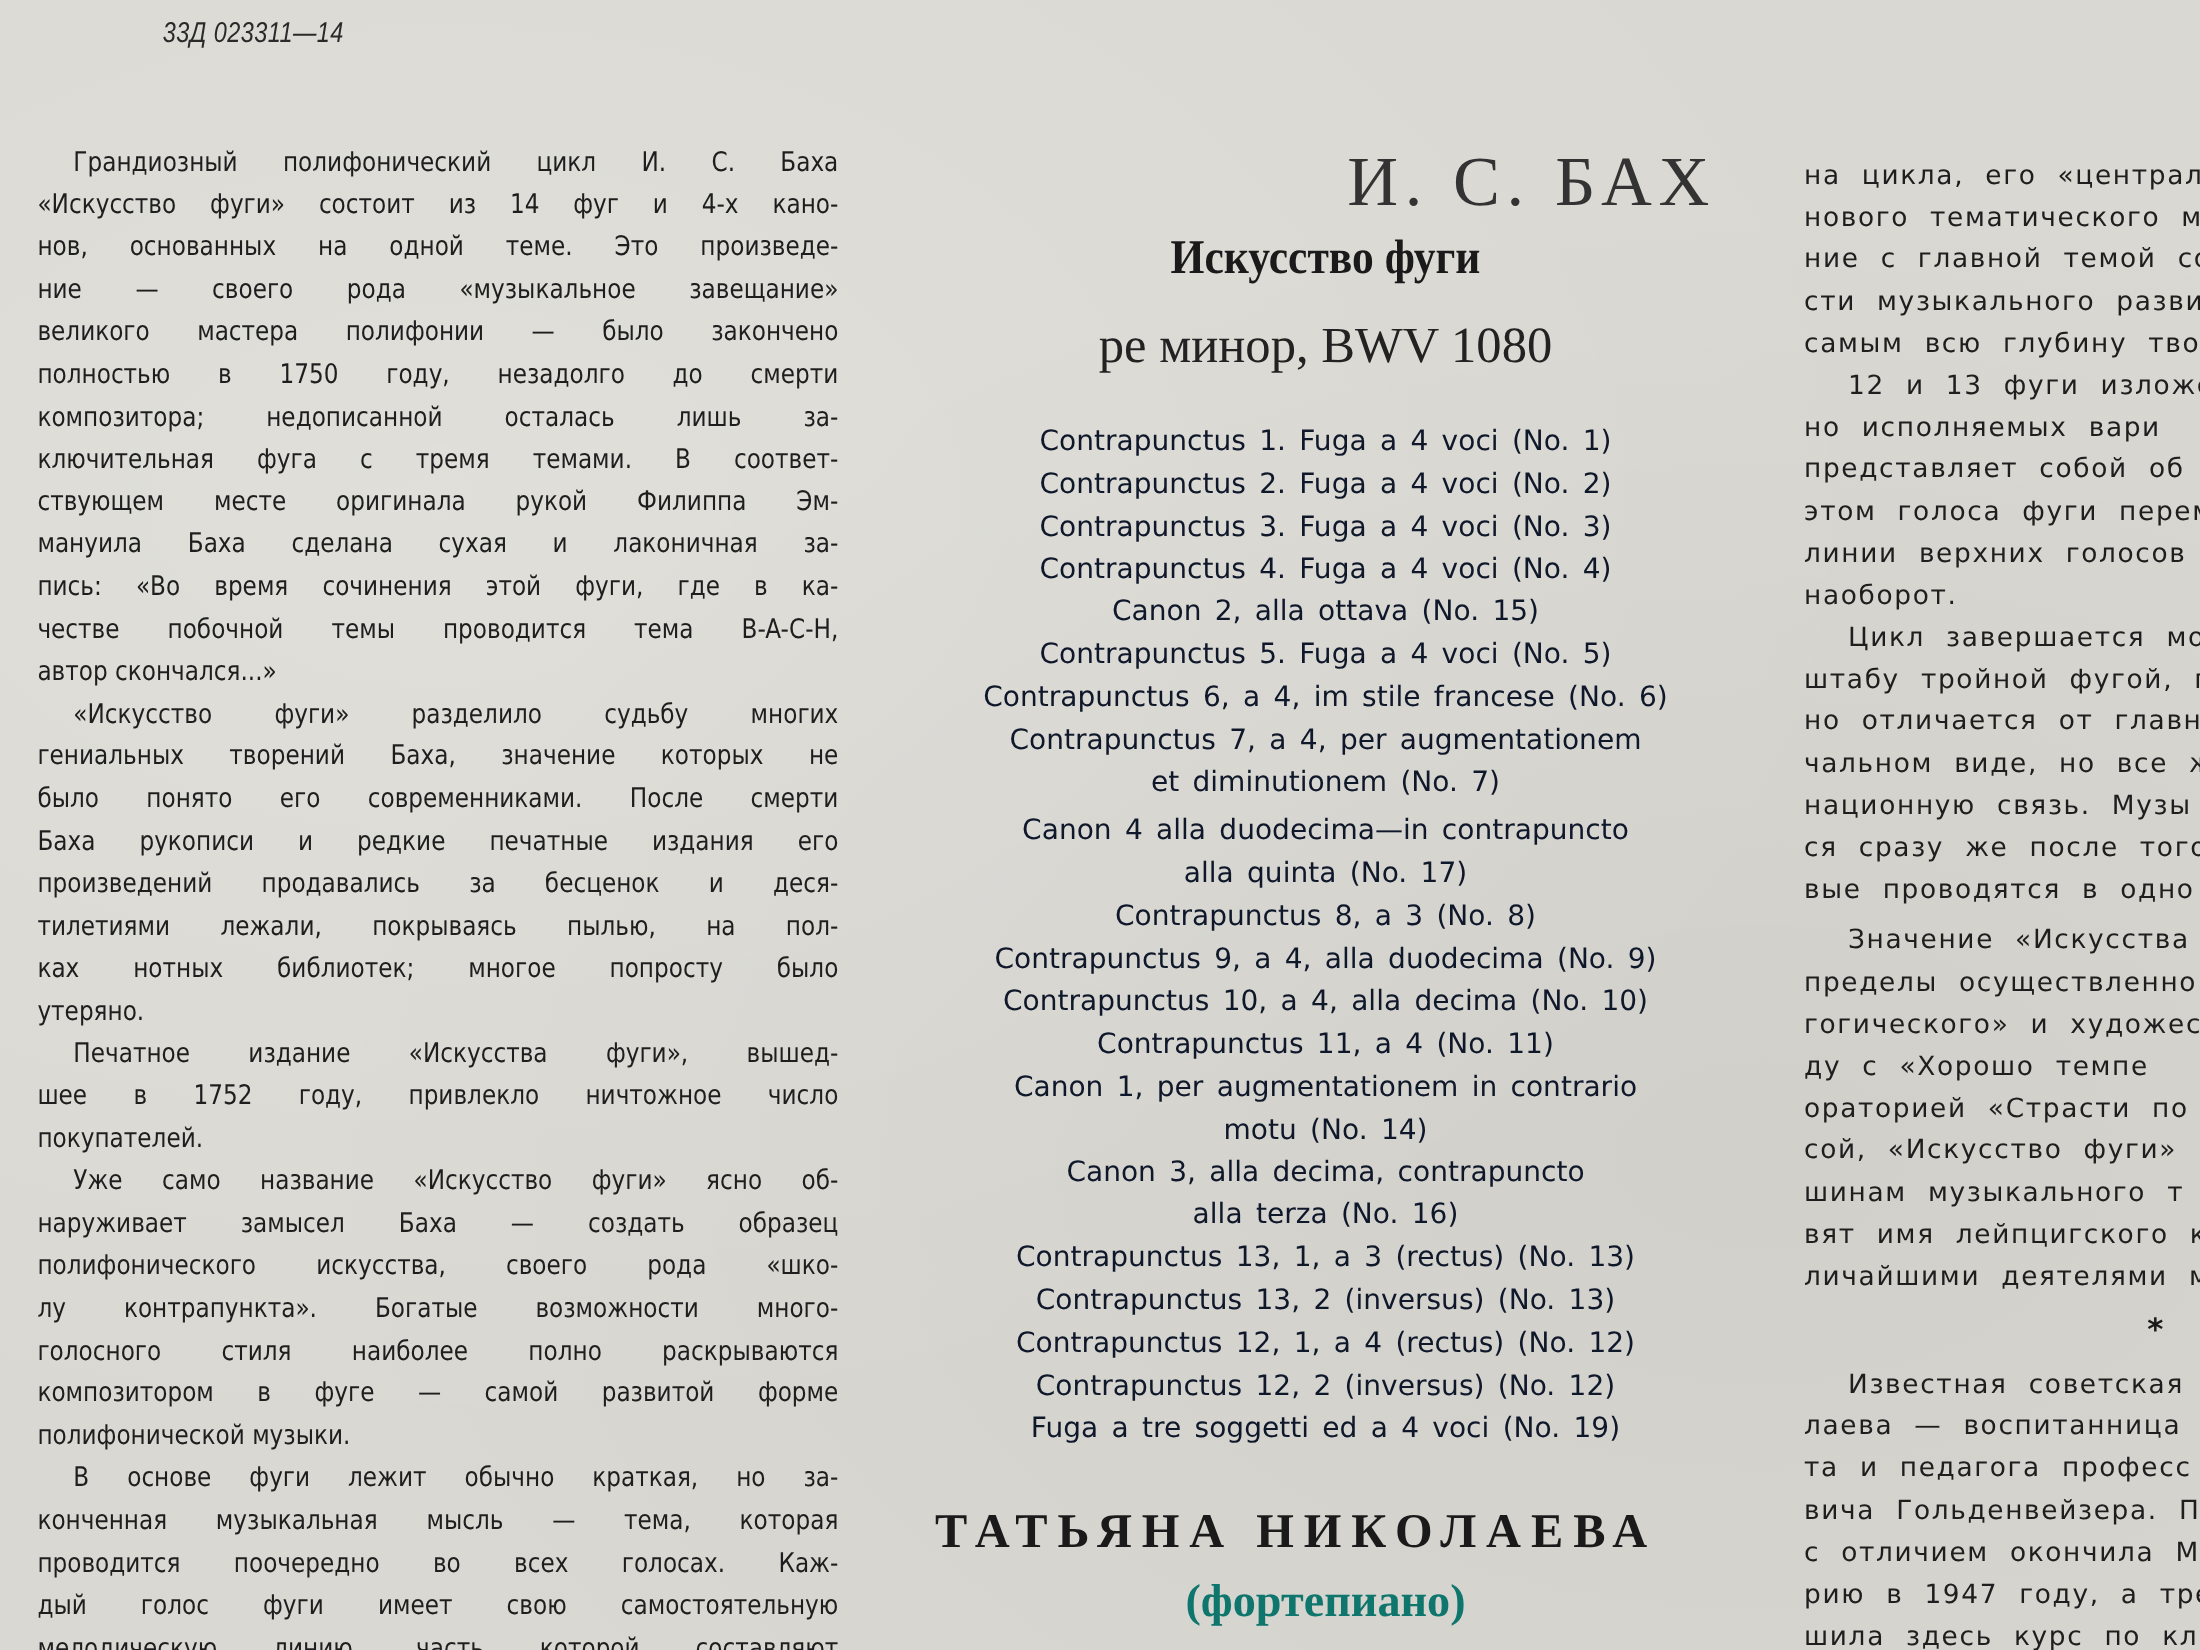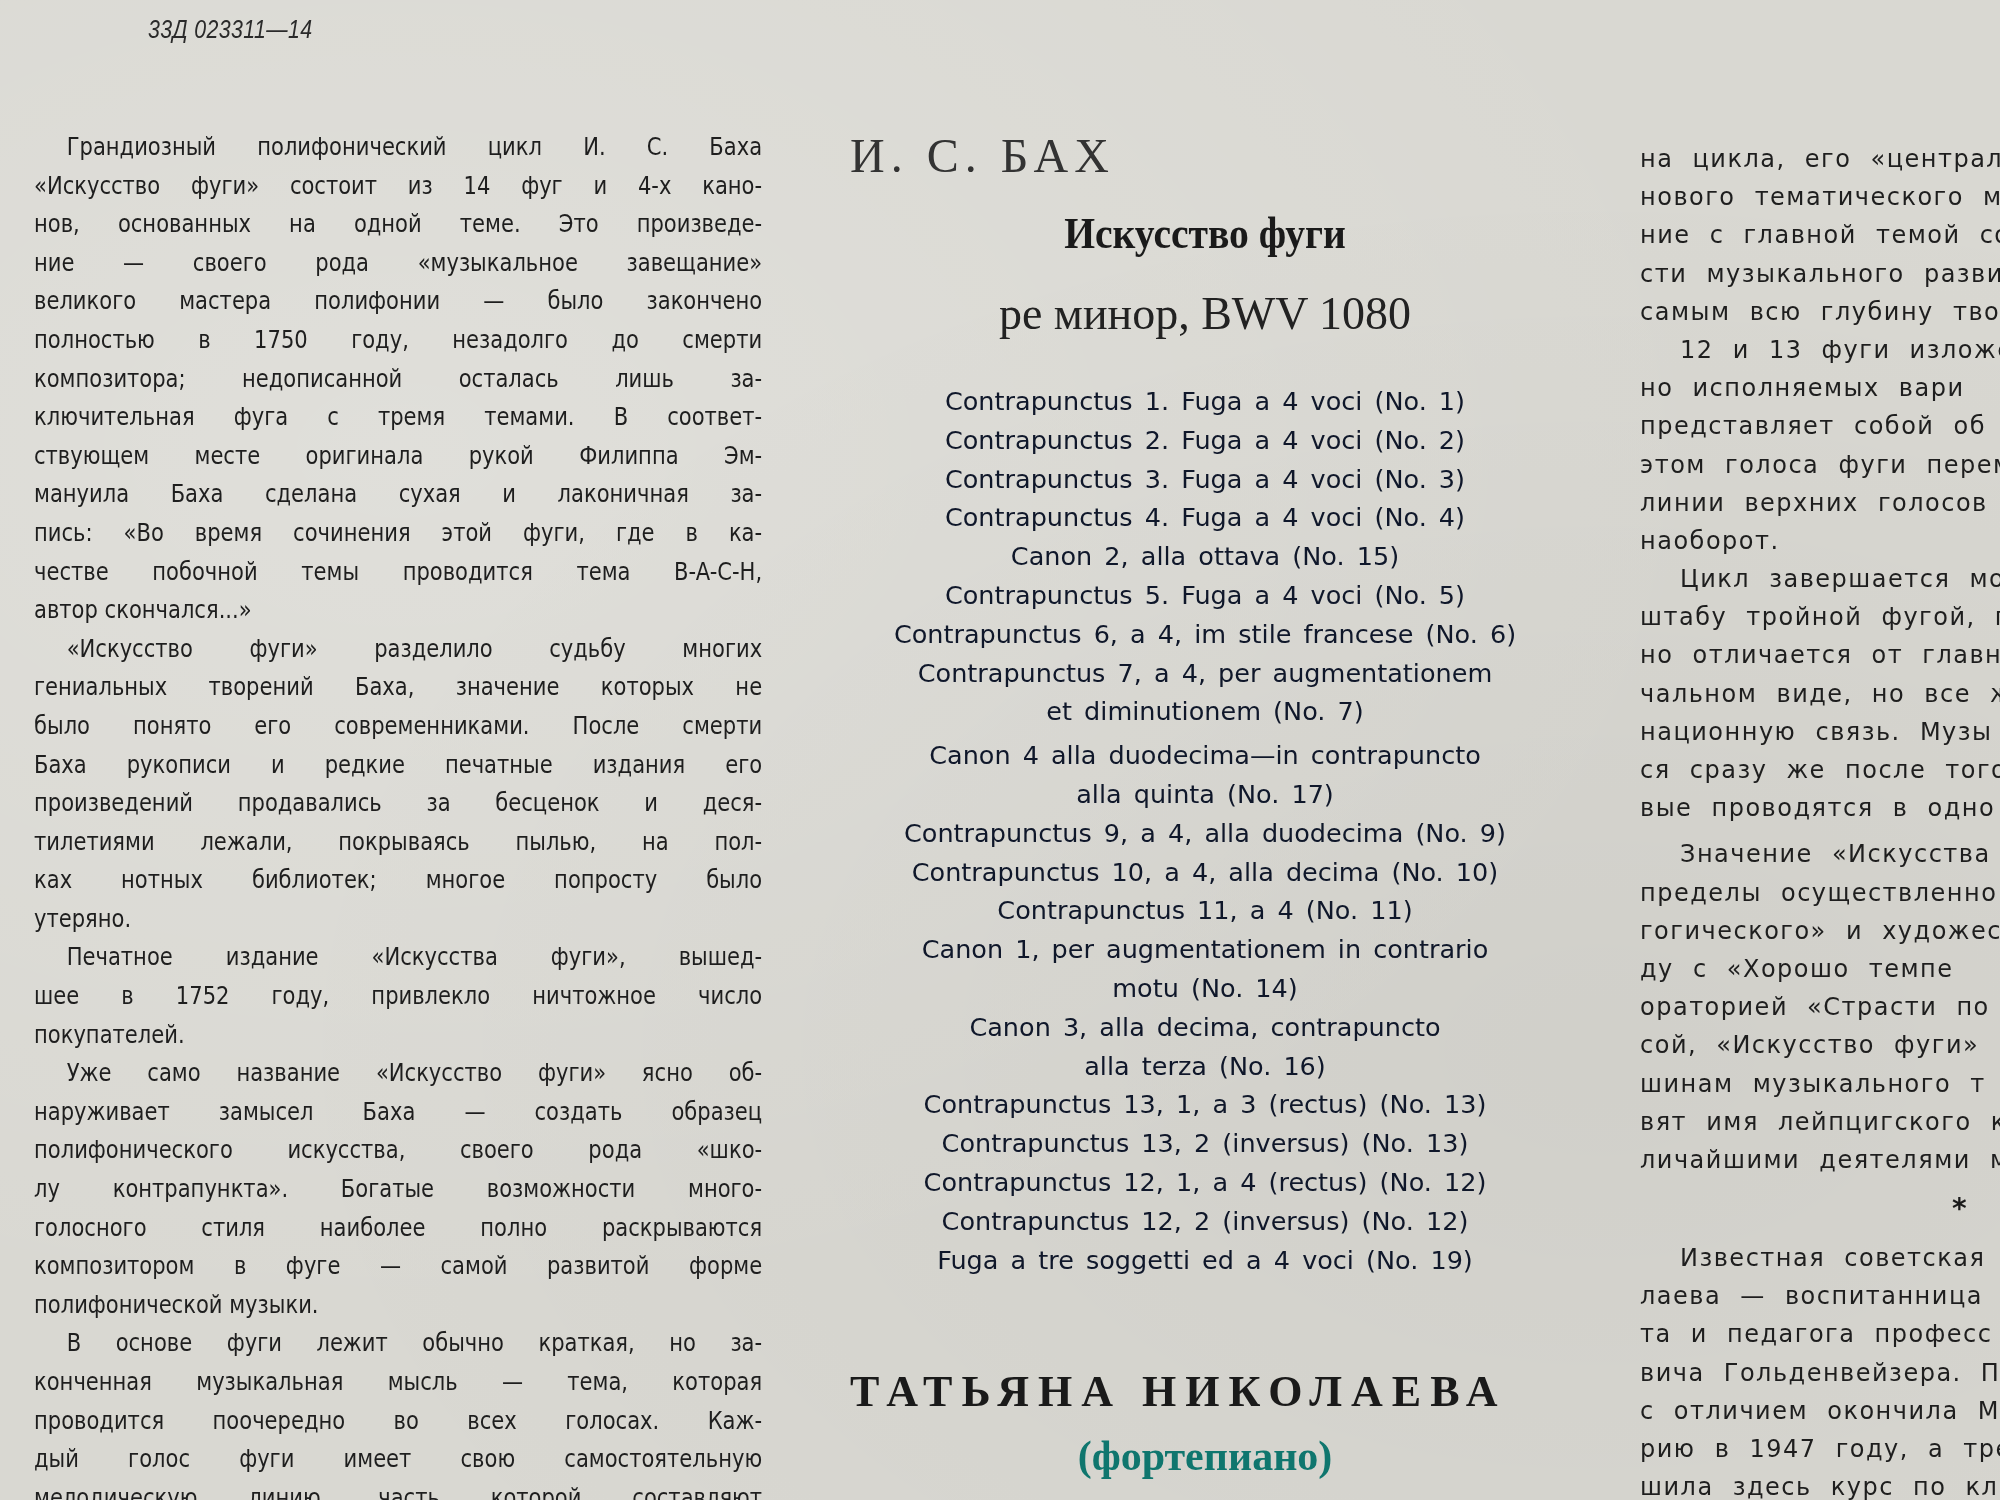--- a/index.html
+++ b/index.html
@@ -29,22 +29,22 @@
     text-align: justify; text-align-last: justify;
     transform: scaleX(0.86); transform-origin: left center; width: 116.3%;
     color: #1e1e1e;
   }
   .col-left .line.last { text-align-last: left; }
   .col-left .line.indent { padding-left: 38px; box-sizing: border-box; }
 
   
   .center { position: absolute; left: 850px; width: 710px; top: 0; }
   .center .t1 {
-    position: absolute; top: 128px; width: 100%; text-align: left;
-    font-family: "Liberation Serif", serif; font-size: 48px; letter-spacing: 6px; color: #333;
+    position: absolute; top: 128px; width: 100%; text-align: right;
+    font-family: "Liberation Serif", serif; font-size: 64px; letter-spacing: 6px; color: #333;
   }
   .center .t2 {
     position: absolute; top: 208px; width: 100%; text-align: center;
     font-family: "Liberation Serif", serif; font-weight: bold; font-size: 44px; color: #1a1a1a;
     transform: scaleX(0.9);
   }
   .center .t3 {
     position: absolute; top: 287px; width: 100%; text-align: center;
     font-family: "Liberation Serif", serif; font-size: 46px; color: #222;
   }
@@ -154,20 +154,23 @@
       </div>
       <div class="track">
         <span class="sub">Contrapunctus 7, a 4, per augmentationem</span>
         <span class="sub">et diminutionem (No. 7)</span>
       </div>
       <div class="track gap">
         <span class="sub">Canon 4 alla duodecima—in contrapuncto</span>
         <span class="sub">alla quinta (No. 17)</span>
       </div>
       <div class="track">
+        <span class="sub">Contrapunctus 8, a 3 (No. 8)</span>
+      </div>
+      <div class="track">
         <span class="sub">Contrapunctus 9, a 4, alla duodecima (No. 9)</span>
       </div>
       <div class="track">
         <span class="sub">Contrapunctus 10, a 4, alla decima (No. 10)</span>
       </div>
       <div class="track">
         <span class="sub">Contrapunctus 11, a 4 (No. 11)</span>
       </div>
       <div class="track">
         <span class="sub">Canon 1, per augmentationem in contrario</span>

